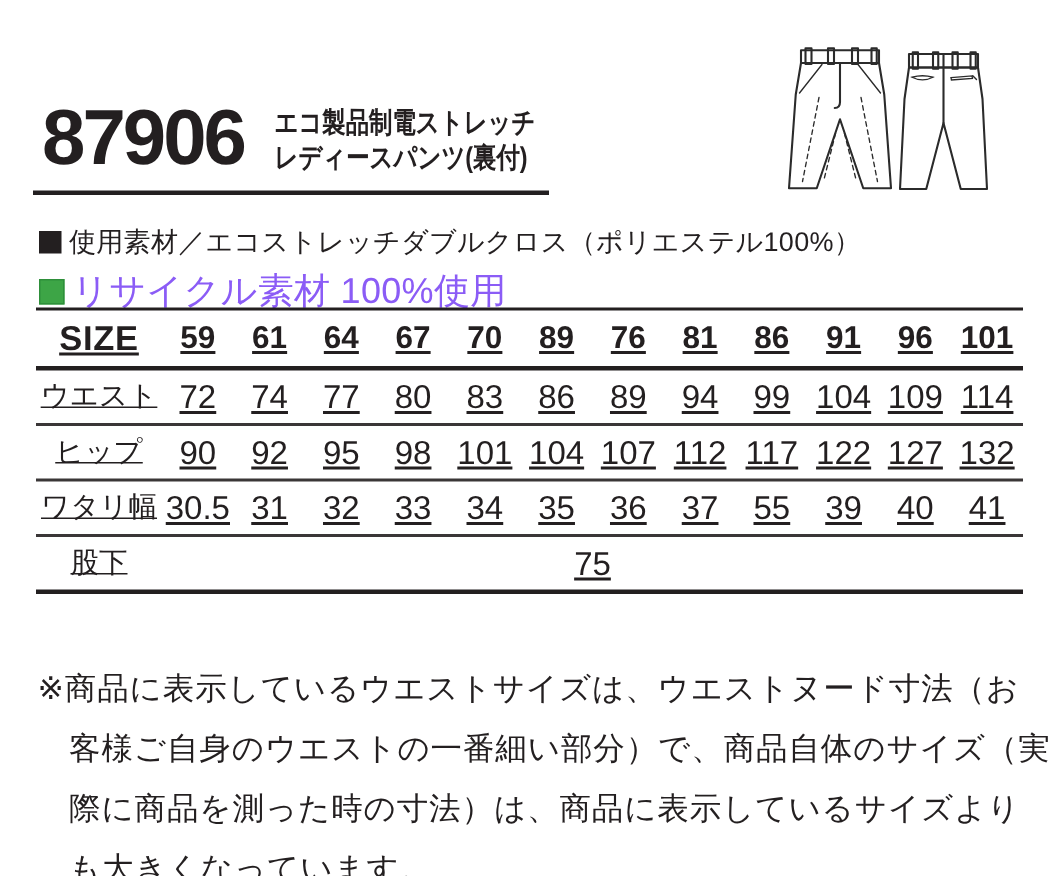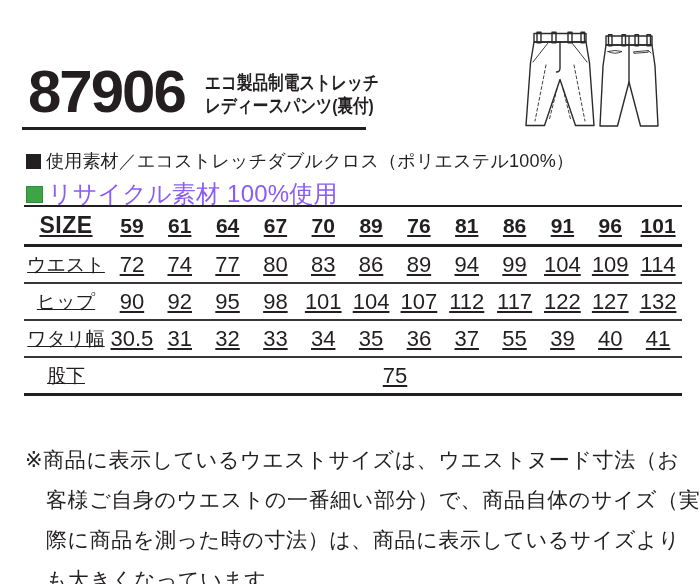--- a/index.html
+++ b/index.html
@@ -6,21 +6,21 @@
   body{
     width:700px;height:584px;background:#ffffff;
     font-family:"Liberation Sans","DejaVu Sans",sans-serif;
     color:#231f20;position:relative;overflow:hidden;
   }
   #page{position:absolute;inset:0;}
 
   
   .title-block{position:absolute;left:28px;top:68px;display:flex;align-items:flex-start;}
   .product-code{
-    font-size:60px;font-weight:bold;line-height:48px;letter-spacing:-2px;
+    font-size:52px;font-weight:bold;line-height:48px;letter-spacing:-2px;
     font-family:"Liberation Sans","DejaVu Sans",sans-serif;
   }
   .product-name{margin-left:20px;margin-top:3px;font-size:19px;font-weight:bold;line-height:23px;
     transform:scaleX(0.82);transform-origin:left top;white-space:nowrap;}
   .title-underline{position:absolute;left:22px;top:127px;width:344px;height:3px;background:#231f20;}
 
   
   .materials{position:absolute;left:26px;top:149px;}
   .material-line{display:flex;align-items:center;margin-bottom:5px;white-space:nowrap;}
   .sq{display:inline-block;flex:0 0 auto;margin-right:5px;}

